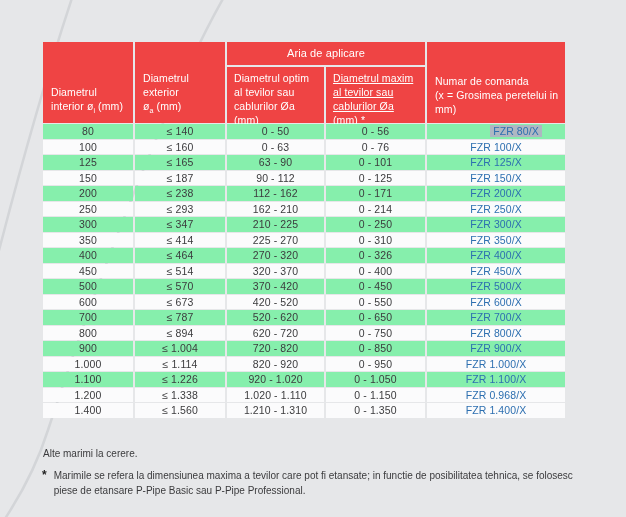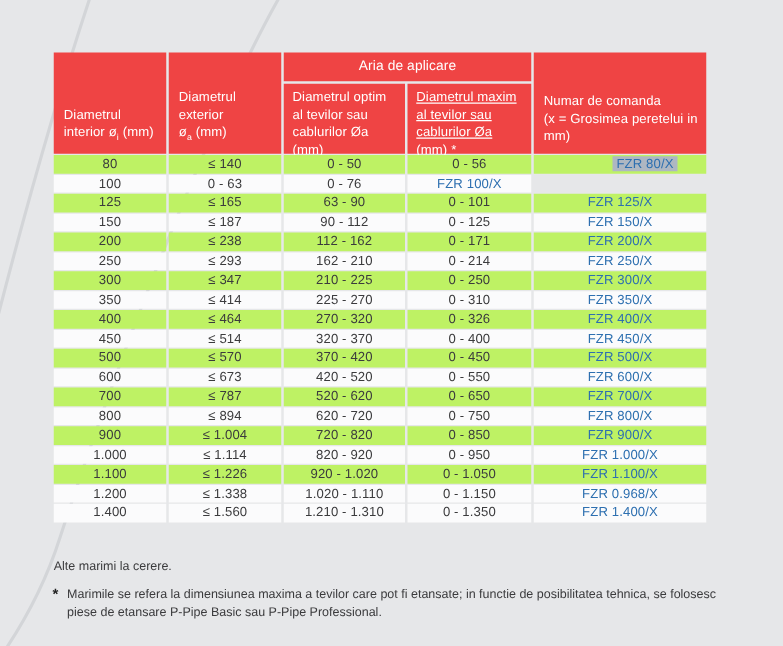--- a/index.html
+++ b/index.html
@@ -49,21 +49,21 @@
   .row{
     display:grid;
     grid-template-columns:90px 90px 97px 99px 138px;
     gap:2px;height:14.5px;margin-bottom:1px;
   }
   .cell{
     display:flex;align-items:center;justify-content:center;
     font-size:10.5px;color:#3b3b3d;background:#fbfbfc;
     letter-spacing:.1px;
   }
-  .row.alt .cell{background:#bef264;}
+  .row.alt .cell{background:#86efac;}
   .order{color:#2d6fb0;}
   .order.sel{background:#aeb7c2;padding:0 3px;margin-left:40px;}
 
   
   .alte{
     position:absolute;left:43px;top:448px;z-index:2;
     font-size:10px;color:#3b3b3d;
   }
   .note{
     position:absolute;left:42px;top:468px;width:552px;z-index:2;
@@ -114,20 +114,21 @@
           <div class="cell">80</div>
           <div class="cell">≤ 140</div>
           <div class="cell">0 - 50</div>
           <div class="cell">0 - 56</div>
           <div class="cell">
             <span class="order sel">FZR 80/X</span>
           </div>
         </div>
         <div class="row">
           <div class="cell">100</div>
+          <div class="cell">≤ 160</div>
           <div class="cell">0 - 63</div>
           <div class="cell">0 - 76</div>
           <div class="cell">
             <span class="order">FZR 100/X</span>
           </div>
         </div>
         <div class="row alt">
           <div class="cell">125</div>
           <div class="cell">≤ 165</div>
           <div class="cell">63 - 90</div>

